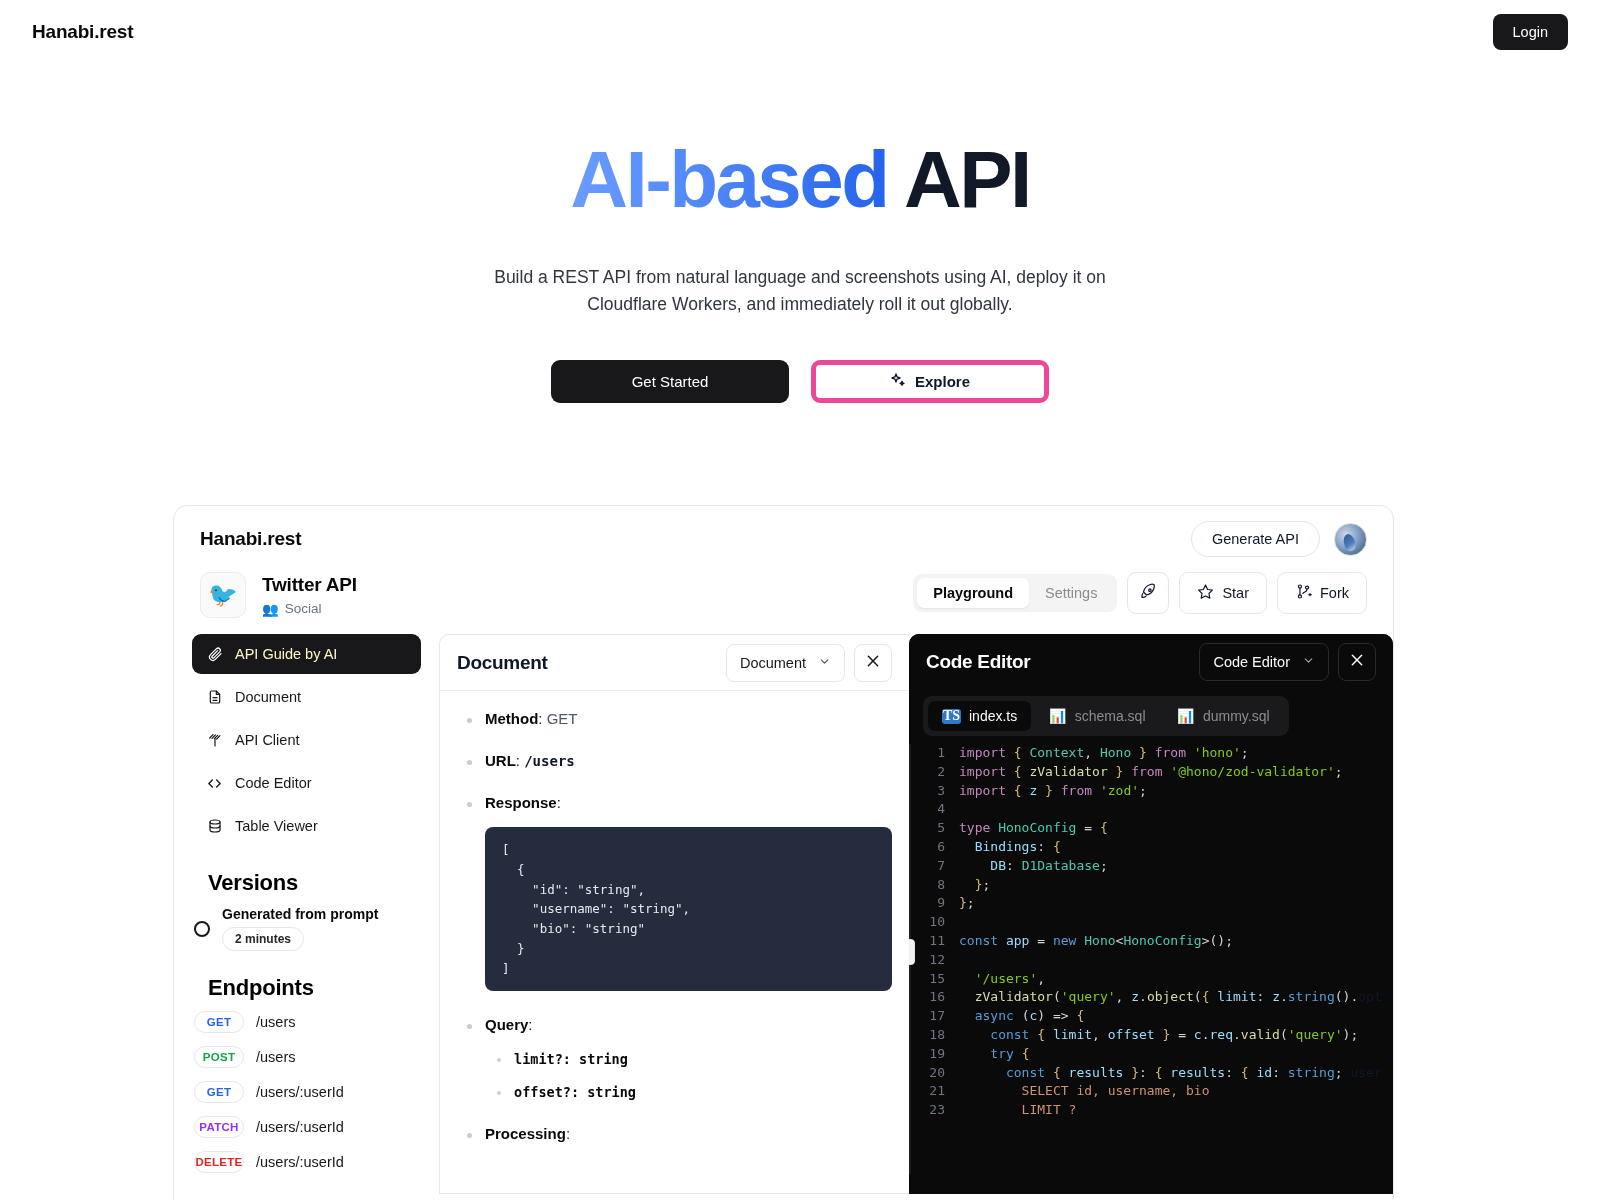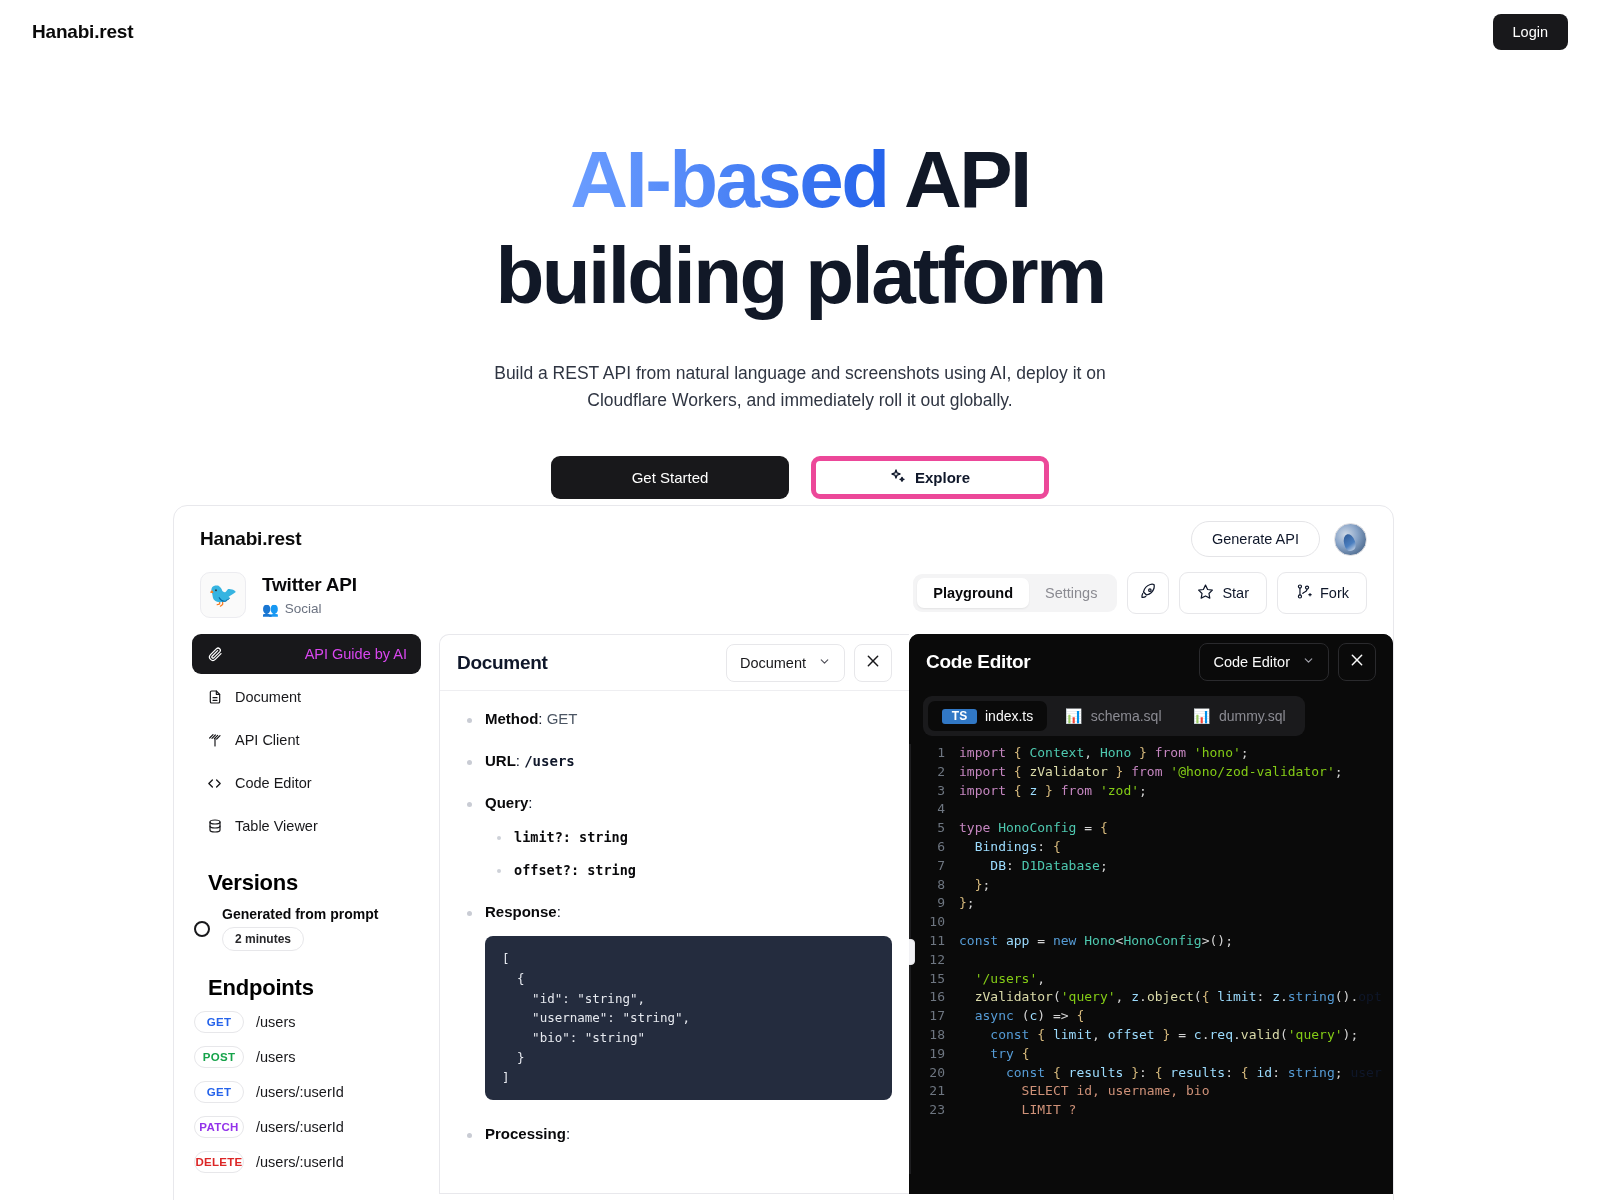--- a/index.html
+++ b/index.html
@@ -114,21 +114,21 @@
 
   
   .workspace { display: flex; margin-top: 16px; height: 560px; }
   .sidebar { width: 265px; padding: 0 18px 0 18px; flex: 0 0 265px; }
 
   .nav-item {
     display: flex; align-items: center; gap: 12px; height: 40px;
     border-radius: 9px; padding: 0 14px; font-size: 14.5px; color: #18181b;
     cursor: pointer; margin-bottom: 3px;
   }
-  .nav-item.active { background: #18181b; color: #d946ef; font-weight: 500; justify-content: space-between; }
+  .nav-item.active { background: #18181b; color: #fef9c3; font-weight: 500; }
   .nav-icon { width: 17px; height: 17px; display: flex; align-items: center; justify-content: center; flex: 0 0 17px; }
 
   .side-h { font-size: 22px; font-weight: 700; color: #000000; margin: 24px 0 10px 16px; letter-spacing: -0.2px; }
 
   .version-row { display: flex; align-items: center; gap: 12px; padding-left: 2px; }
   .radio-dot { width: 16px; height: 16px; border: 2px solid #18181b; border-radius: 50%; flex: 0 0 16px; }
   .version-title { font-size: 14px; font-weight: 700; color: #09090b; }
   .chip {
     display: inline-block; margin-top: 5px; font-size: 12px; font-weight: 700;
     border: 1px solid #e7e7ea; border-radius: 999px; padding: 4px 12px; color: #27272a; background: #fff;
@@ -217,23 +217,23 @@
   .file-tabs {
     margin: 6px 14px 0 14px; background: #1a1a1c; border-radius: 9px; padding: 5px;
     display: inline-flex; gap: 4px;
   }
   .file-tab {
     display: inline-flex; align-items: center; gap: 8px; padding: 7px 14px;
     border-radius: 7px; font-size: 14px; color: #8b8b92; cursor: pointer;
   }
   .file-tab.active { background: #0a0a0a; color: #fafafa; }
   .ts-badge {
-    width: 35px; height: 15px; border-radius: 3px; background: #3178c6; color: #fff;
-    font-size: 12px; font-weight: 700; display: inline-flex; align-items: center; justify-content: center;
-    font-family: Liberation Sans, sans-serif;
+    width: 19px; height: 15px; border-radius: 3px; background: #3178c6; color: #fff;
+    font-size: 14px; font-weight: 700; display: inline-flex; align-items: center; justify-content: center;
+    font-family: Liberation Serif, serif;
   }
 
   .editor {
     margin-top: 8px; background: #0a0a0a; font-family: "DejaVu Sans Mono", monospace;
     font-size: 13px; line-height: 18.8px; height: 430px; overflow: hidden;
     border-left: 2px solid #1e1e20;
   }
   .eline { display: flex; white-space: pre; }
   .ln {
     width: 48px; flex: 0 0 48px; text-align: right; padding-right: 14px;
@@ -256,21 +256,20 @@
 <body>
 
 <div class="topnav">
   <div class="brand">Hanabi.rest</div>
   <button class="login-btn">Login</button>
 </div>
 
 <div class="hero">
   <h1>
     <span class="grad">AI-based</span><span> API</span>
-    <span class="line2">building platform</span>
   </h1>
   <p>Build a REST API from natural language and screenshots using AI, deploy it on Cloudflare Workers, and immediately roll it out globally.</p>
   <div class="cta-row">
     <button class="btn-primary">Get Started</button>
     <button class="btn-outline">
       <span>
         <svg width="16" height="16" viewBox="0 0 24 24" fill="none" stroke="#0f172a" stroke-width="2" stroke-linecap="round" stroke-linejoin="round">
           <path d="M9 3l1.6 4.4L15 9l-4.4 1.6L9 15l-1.6-4.4L3 9l4.4-1.6z"></path>
           <path d="M18 14l.9 2.3L21 17l-2.1.7L18 20l-.9-2.3L15 17l2.1-.7z"></path>
         </svg>
@@ -455,35 +454,35 @@
         <div class="doc-body">
 
           <ul class="bullets">
             <li>
               <span class="lbl">Method</span><span>: </span><span class="val-plain">GET</span>
             </li>
             <li>
               <span class="lbl">URL</span><span>: </span><span class="val-mono">/users</span>
             </li>
             <li>
-              <span class="lbl">Query</span><span>:</span>
-              <ul class="sub-bullets">
-                <li>limit?: string</li>
-                <li>offset?: string</li>
-              </ul>
-            </li>
-            <li>
               <span class="lbl">Response</span><span>:</span>
               <div class="code-block">[
   {
     "id": "string",
     "username": "string",
     "bio": "string"
   }
 ]</div>
+            </li>
+            <li>
+              <span class="lbl">Query</span><span>:</span>
+              <ul class="sub-bullets">
+                <li>limit?: string</li>
+                <li>offset?: string</li>
+              </ul>
             </li>
             <li>
               <span class="lbl">Processing</span><span>:</span>
             </li>
           </ul>
         </div>
       </div>
 
       <div class="code-panel">
         <div class="drag-handle">

